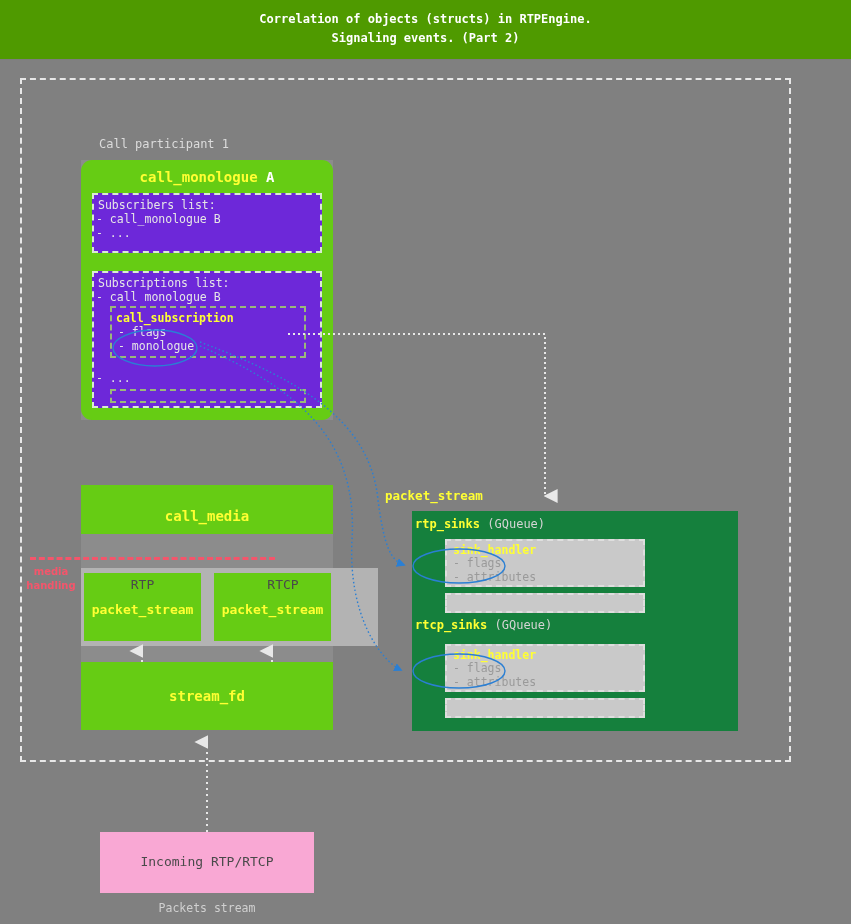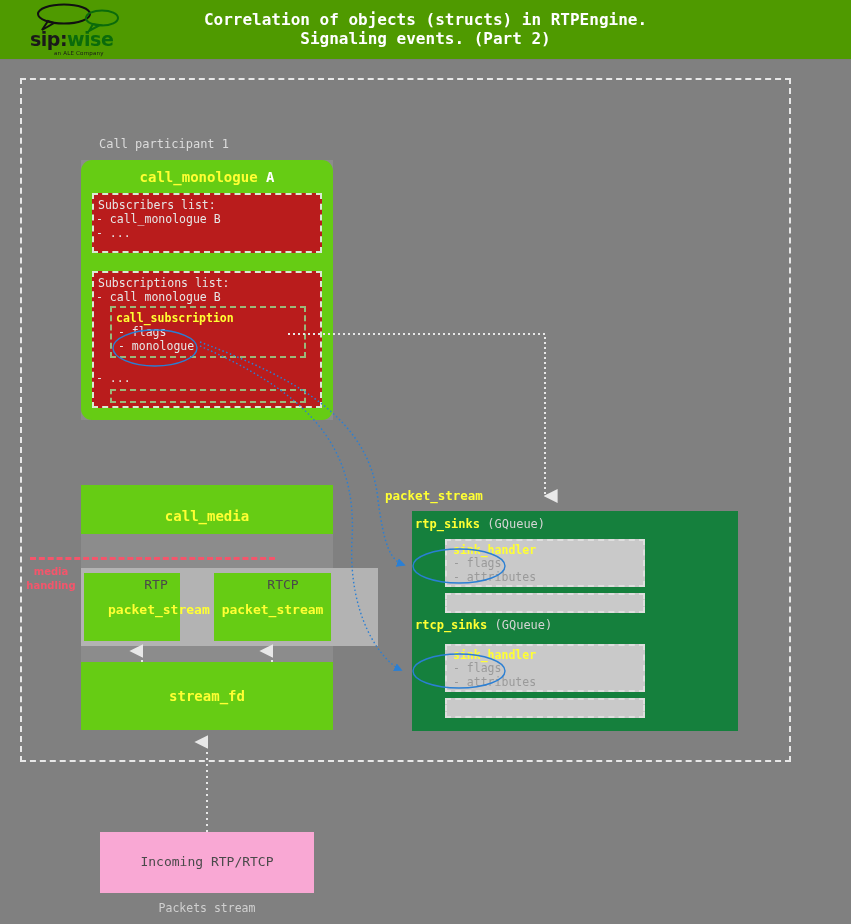--- a/index.html
+++ b/index.html
@@ -30,21 +30,21 @@
   #logo .l-sip { color:#1a1a1a; }
   #logo .l-wise { color:#0b6b0b; }
   #logo .logo-sub {
     position:absolute; left:24px; top:48px; width:80px;
     font-family:"DejaVu Sans", sans-serif;
     font-size:5.5px; color:#1a1a1a; letter-spacing:0.2px;
   }
   #header-title {
     position:absolute; left:160px; top:10px; width:531px;
     text-align:center; color:#ffffff;
-    font-size:16px; line-height:19px; font-weight:bold;
+    font-size:12px; line-height:19px; font-weight:bold;
     font-family:"DejaVu Sans Mono", monospace;
   }
 
   
   #outer-dashed {
     position:absolute; left:20px; top:78px; width:771px; height:684px;
     border:2px dashed #e8e8e8;
   }
 
   
@@ -59,21 +59,21 @@
   }
   .gbox-title {
     position:absolute; width:100%; text-align:center;
     font-size:14px; font-weight:bold; color:#ffff33;
     font-family:"DejaVu Sans Mono", monospace; white-space:nowrap;
   }
   .gbox-title .dim { color:#ffffff; font-weight:bold; }
 
   
   .lgpanel {
-    position:absolute; background:#b91c1c;
+    position:absolute; background:#6d28d9;
     border:2px dashed #d9ead3;
   }
   .lg-text {
     position:absolute; color:#e6e6e6; font-size:11.5px; line-height:14px;
     font-family:"DejaVu Sans Mono", monospace; white-space:pre;
   }
   .sub-dashed {
     position:absolute; border:2px dashed #9ab87a;
   }
   .sub-title {
@@ -140,32 +140,20 @@
   
   svg.overlay {
     position:absolute; left:0; top:0; width:851px; height:924px;
     pointer-events:none;
   }
 </style>
 </head>
 <body>
 
 <div id="header">
-  <div id="logo">
-    <svg width="96" height="30" viewBox="0 0 96 30">
-      <ellipse cx="34" cy="12" rx="26" ry="9.5" fill="none" stroke="#111" stroke-width="2"></ellipse>
-      <path d="M18 19 L12 28 L24 21 Z" fill="none" stroke="#111" stroke-width="2"></path>
-      <ellipse cx="72" cy="16" rx="16" ry="7.5" fill="none" stroke="#0b6b0b" stroke-width="2"></ellipse>
-      <path d="M63 22 L59 29 L70 23 Z" fill="none" stroke="#0b6b0b" stroke-width="2"></path>
-    </svg>
-    <div class="logo-text">
-      <span class="l-sip">sip:</span><span class="l-wise">wise</span>
-    </div>
-    <div class="logo-sub">an ALE Company</div>
-  </div>
   <div id="header-title">
     <div>Correlation of objects (structs) in RTPEngine.</div>
     <div>Signaling events. (Part 2)</div>
   </div>
 </div>
 
 <div id="outer-dashed"></div>
 
 <div class="gray-col" style="left:81px; top:160px; width:252px; height:260px;"></div>
 <div class="gray-col" style="left:81px; top:485px; width:252px; height:245px;"></div>
@@ -203,21 +191,21 @@
 <div class="green-box" style="left:81px; top:485px; width:252px; height:49px;">
   <div class="gbox-title" style="top:23px;">call_media</div>
 </div>
 
 <div id="red-dash"></div>
 <div id="media-handling">
   <div>media</div>
   <div>handling</div>
 </div>
 
-<div class="green-box" style="left:84px; top:573px; width:96px; height:68px;padding-left:24px;">
+<div class="green-box" style="left:84px; top:573px; width:117px; height:68px;">
   <div class="rt-kind" style="top:4px;">RTP</div>
   <div class="gbox-title" style="top:29px; font-size:13px;">packet_stream</div>
 </div>
 
 <div class="green-box" style="left:214px; top:573px; width:117px; height:68px;">
   <div class="rt-kind" style="top:4px;padding-left:21px;">RTCP</div>
   <div class="gbox-title" style="top:29px; font-size:13px;">packet_stream</div>
 </div>
 
 <div class="green-box" style="left:81px; top:662px; width:252px; height:68px;">

